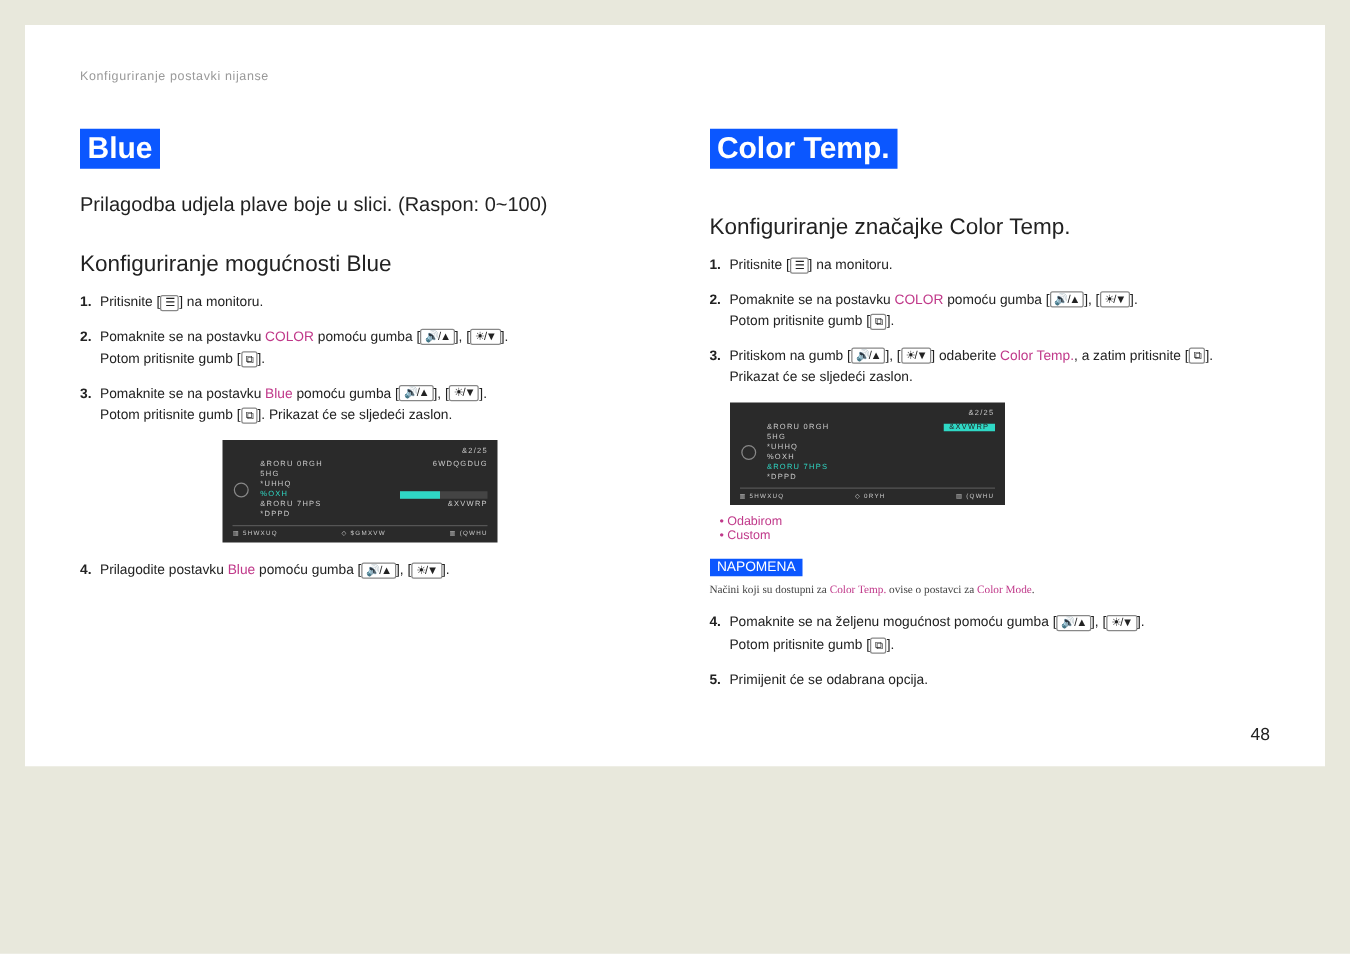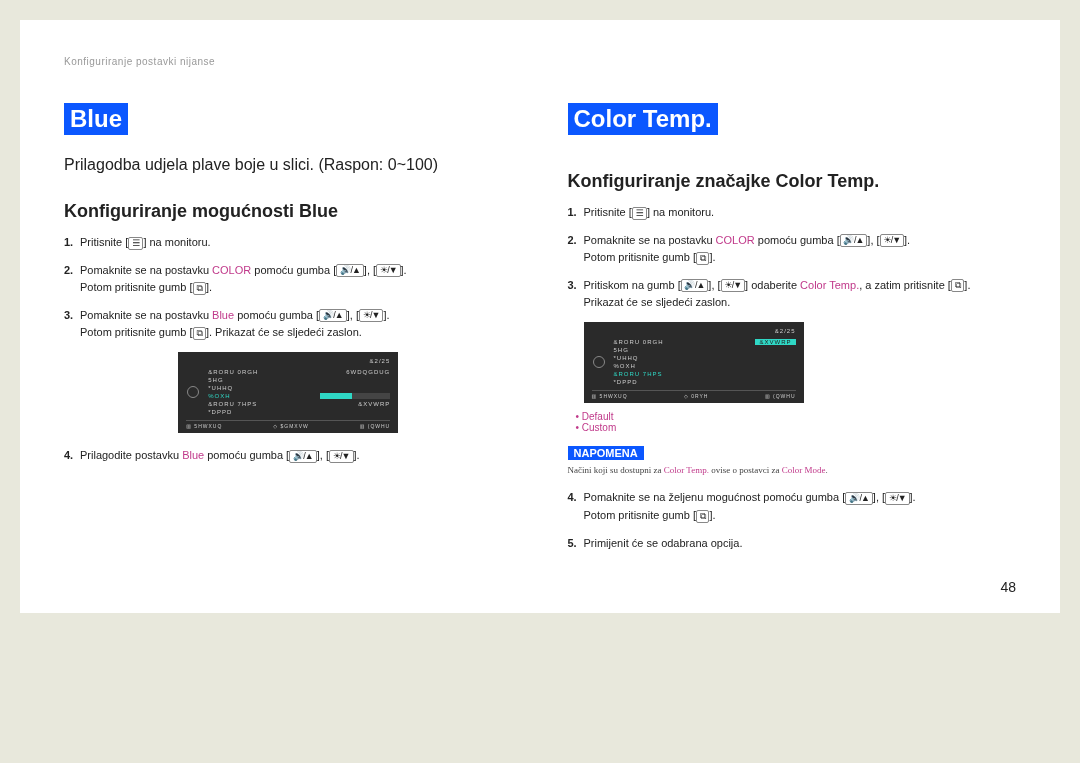--- a/index.html
+++ b/index.html
@@ -38,21 +38,21 @@
     margin-bottom: 18px;
   }
   .body-text {
     font-size: 16px;
     color: #222;
     line-height: 1.5;
     margin-bottom: 4px;
   }
   .subhead {
     font-size: 18px;
-    font-weight: bold;
+    font-weight: normal;
     color: #222;
     margin-top: 24px;
     margin-bottom: 12px;
   }
   ol.steps {
     list-style: none;
     font-size: 11px;
     color: #222;
     line-height: 1.6;
     margin-left: 0;
@@ -140,21 +140,21 @@
     color: #c0398a;
     margin: 6px 0 10px 8px;
   }
   .bullets div::before {
     content: "• ";
   }
   .note-hdr {
     display: inline-block;
     background: #0b57ff;
     color: #fff;
-    font-weight: bold;
+    font-weight: normal;
     font-size: 11px;
     padding: 1px 6px;
     margin-bottom: 4px;
   }
   .note-body {
     font-size: 9px;
     color: #444;
     line-height: 1.5;
     margin-bottom: 12px;
     font-family: Liberation Serif, serif;
@@ -326,21 +326,21 @@
             </div>
         </div>
         <div class="osd-footer">
           <span>▥ 5HWXUQ</span>
           <span>◇ 0RYH</span>
           <span>▥ (QWHU</span>
         </div>
       </div>
 
       <div class="bullets">
-        <div>Default</div>
+        <div>Odabirom</div>
         <div>Custom</div>
       </div>
 
       <div class="note-hdr">NAPOMENA</div>
       <div class="note-body">
         <span>Načini koji su dostupni za </span><span class="kw">Color Temp.</span><span> ovise o postavci za </span><span class="kw">Color Mode</span><span>.</span>
       </div>
 
       <ol class="steps">
         <li>

